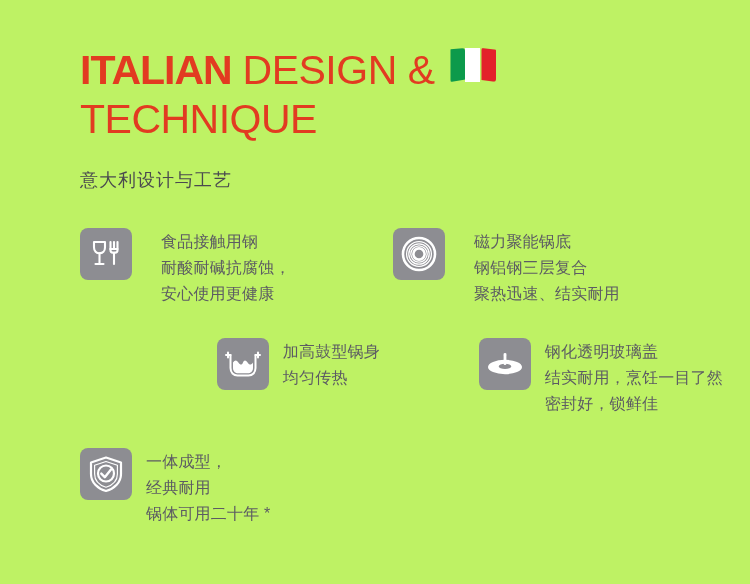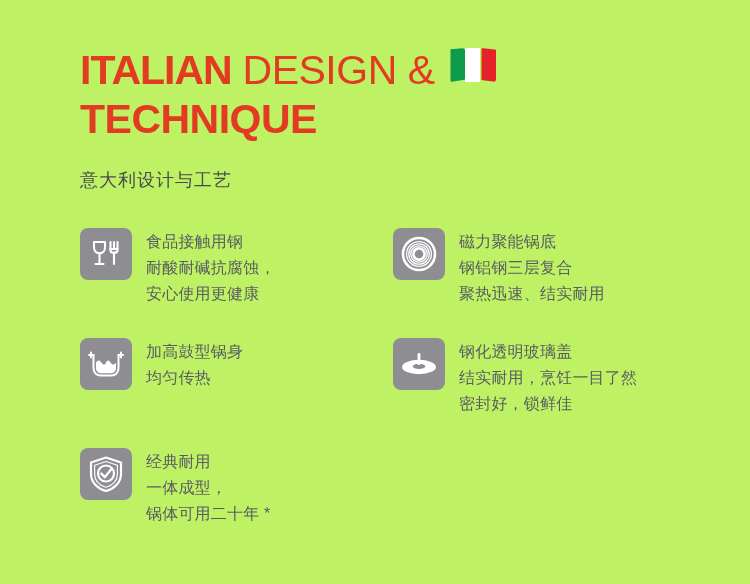--- a/index.html
+++ b/index.html
@@ -48,21 +48,21 @@
     font-weight: 500;
     font-stretch: condensed;
     letter-spacing: -0.5px;
   }
   .headline-line2 {
     margin: 0;
     padding: 0;
     color: #E23B21;
     font-size: 41px;
     line-height: 46px;
-    font-weight: 700;
+    font-weight: 400;
     font-stretch: condensed;
     letter-spacing: -0.5px;
     white-space: nowrap;
   }
 
   
   .flag {
     display: inline-block;
     vertical-align: 2px;
     margin-left: 16px;
@@ -111,22 +111,22 @@
     top: 228px;
     width: 750px;
   }
   .feature {
     position: absolute;
     display: flex;
     align-items: flex-start;
   }
   .feature-col-left  { left: 80px;  width: 300px; }
   .feature-col-right { left: 393px; width: 330px; }
-  .feature-row-1 { top: 0px; }
-  .feature-row-2 { top: 110px; }
+  .feature-row-1 { top: 0px; gap: 15px; }
+  .feature-row-2 { top: 110px; justify-content: flex-end; }
   .feature-row-3 { top: 220px; }
 
   .icon-box {
     flex: 0 0 auto;
     width: 52px;
     height: 52px;
     border-radius: 8px;
     background: #8d8d92;
     margin-right: 14px;
     position: relative;
@@ -252,20 +252,20 @@
         <svg width="34" height="38" viewBox="0 0 34 38">
           <g fill="none" stroke="#ffffff" stroke-linejoin="round" stroke-linecap="round">
             <path d="M17 2.5 L32 7.5 L32 19 C32 27.5 25.5 33.5 17 36 C8.5 33.5 2 27.5 2 19 L2 7.5 Z" stroke-width="2.2"></path>
             <path d="M17 6.5 L28.4 10.3 L28.4 19 C28.4 25.6 23.5 30.2 17 32.3 C10.5 30.2 5.6 25.6 5.6 19 L5.6 10.3 Z" stroke-width="1.2"></path>
             <circle cx="17" cy="18.5" r="8" stroke-width="2.2"></circle>
             <path d="M12.3 18.6 L15.8 22.2 L22.2 14.2" stroke-width="2.4"></path>
           </g>
         </svg>
       </div>
       <div class="feature-text">
+        <div class="feature-line">一体成型，</div>
         <div class="feature-line">经典耐用</div>
-        <div class="feature-line">一体成型，</div>
         <div class="feature-line">锅体可用二十年 *</div>
       </div>
     </div>
 
   </div>
 </div>
 
 </body></html>

